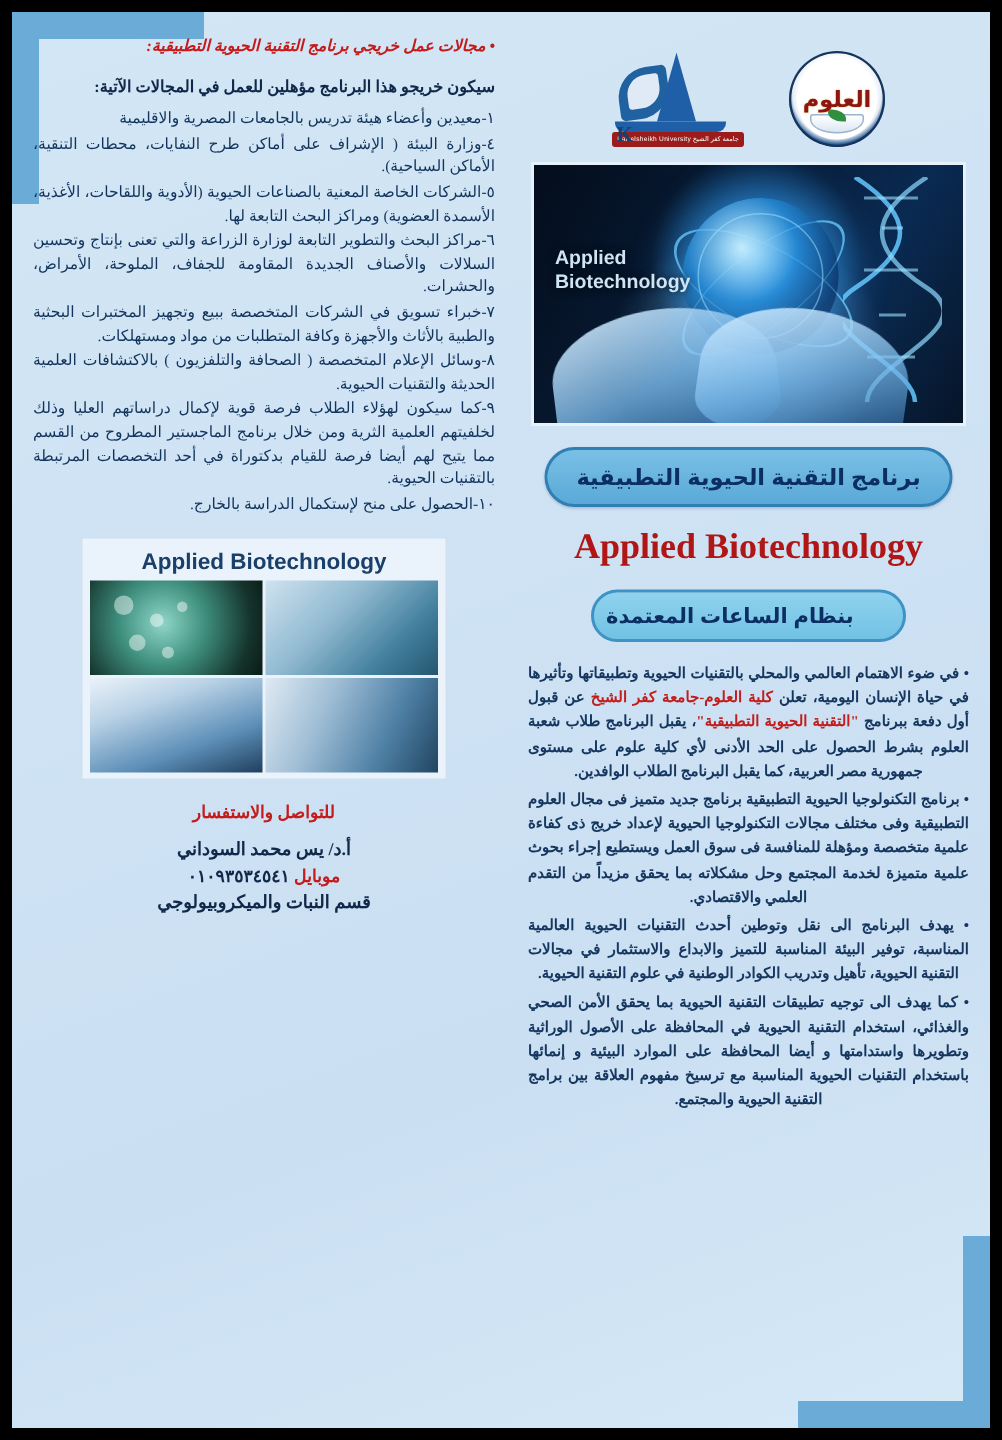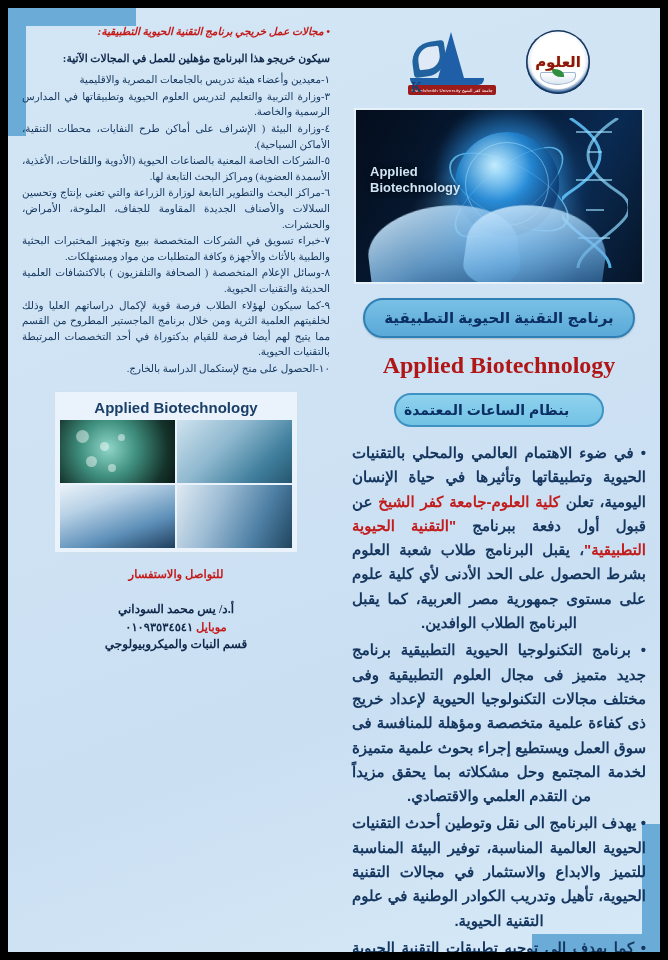--- a/index.html
+++ b/index.html
@@ -24,21 +24,21 @@
   .c-tl-h{left:0;top:0;width:128px;height:18px;}
   .c-tl-v{left:0;top:0;width:18px;height:128px;}
   .c-br-h{right:0;bottom:0;width:128px;height:18px;}
   .c-br-v{right:0;bottom:0;width:18px;height:128px;}
 
   .cols{position:absolute;inset:0;display:flex;flex-direction:row;}
   .col-right{width:318px;padding:22px 14px 10px 10px;box-sizing:border-box;}
   .col-left{width:334px;padding:16px 12px 10px 14px;box-sizing:border-box;}
 
   
-  .logos{display:flex;justify-content:center;align-items:flex-start;gap:26px;height:72px;}
+  .logos{display:flex;justify-content:center;align-items:center;gap:26px;height:72px;}
   .seal{
     width:64px;height:64px;border-radius:50%;
     background:radial-gradient(circle at 50% 45%,#ffffff 52%,#e8eef6 62%,#2e5f96 70%,#1d4878 86%,#16355c 100%);
     box-shadow:0 0 0 1.5px #15355c inset;
     position:relative;overflow:hidden;
   }
   .seal .ring{position:absolute;inset:5px;border-radius:50%;background:#fff;}
   .seal .seal-txt{
     position:absolute;inset:0;display:flex;align-items:center;justify-content:center;
     font-size:15px;font-weight:bold;color:#8f1414;letter-spacing:-1px;
@@ -144,23 +144,23 @@
   .pill-sub{
     margin:14px auto 0;width:210px;padding:7px 8px;box-sizing:border-box;
     background:linear-gradient(#8fd2ee,#72c2e4);
     border:2px solid #3f93c4;border-radius:40px;
     text-align:left;font-size:14px;font-weight:bold;color:#0b2f63;
   }
 
   
   .rbody{margin-top:14px;}
   .rpara{
-    font-size:15px;line-height:1.62;color:#15365f;font-weight:bold;
+    font-size:10px;line-height:1.62;color:#15365f;font-weight:bold;
     text-align:justify;text-align-last:center;margin:0 0 3px;
-    font-family:Liberation Sans, sans-serif;
+    font-family:Liberation Serif, serif;
   }
   .rpara .hl{color:#c21d1d;}
 
   
   .lbullet{
     font-size:10.6px;font-weight:bold;line-height:1.5;margin:0 0 10px;
     font-family:"Liberation Serif","DejaVu Serif",serif;
     text-align:right;
   }
   .lbullet.blue{color:#1a4f93;}
@@ -189,21 +189,21 @@
   .grid{display:grid;grid-template-columns:1fr 1fr;gap:2px;}
   .cell{height:63px;position:relative;overflow:hidden;}
   .cell.a{background:linear-gradient(135deg,#cfe3ef 0%,#8fb8cf 40%,#3f7e9c 75%,#26566e 100%);}
   .cell.b{background:radial-gradient(circle at 42% 45%,#8fd6c9 0%,#3f8f7e 38%,#15342c 78%,#0a1a16 100%);}
   .cell.c{background:linear-gradient(115deg,#dfeaf3 0%,#9dbcd4 35%,#4d7fa4 70%,#21455f 100%);}
   .cell.d{background:linear-gradient(160deg,#eaf2f9 0%,#b9d2e6 30%,#5d8fb8 68%,#1f3f5e 100%);}
   .cell .pip{position:absolute;border-radius:50%;background:rgba(255,255,255,.45);}
 
   
   .contact{margin-top:14px;text-align:center;}
-  .c-head{font-size:11.5px;font-weight:bold;color:#c41b1b;margin-bottom:21px;
+  .c-head{font-size:11.5px;font-weight:bold;color:#c41b1b;margin-bottom:11px;
     font-family:"Liberation Serif","DejaVu Serif",serif;}
   .c-name{font-size:12px;font-weight:bold;color:#10294a;margin-bottom:3px;
     font-family:"Liberation Serif","DejaVu Serif",serif;}
   .c-mob{font-size:11.5px;font-weight:bold;color:#10294a;margin-bottom:3px;
     font-family:"Liberation Serif","DejaVu Serif",serif;}
   .c-mob .lbl{color:#c41b1b;}
   .c-dept{font-size:12px;font-weight:bold;color:#10294a;
     font-family:"Liberation Serif","DejaVu Serif",serif;}
 </style>
 </head>
@@ -276,21 +276,20 @@
 
       <div class="col-left">
 
 
         <p class="lbullet red">• مجالات عمل خريجي برنامج التقنية الحيوية التطبيقية:</p>
 
         <p class="lintro">سيكون خريجو هذا البرنامج مؤهلين للعمل في المجالات الآتية:</p>
 
         <div id="job-list">
             <p class="litem">١-معيدين وأعضاء هيئة تدريس بالجامعات المصرية والاقليمية</p>
-            <p class="litem">٣-وزارة التربية والتعليم لتدريس العلوم الحيوية وتطبيقاتها في المدارس الرسمية والخاصة.</p>
             <p class="litem">٤-وزارة البيئة ( الإشراف على أماكن طرح النفايات، محطات التنقية، الأماكن السياحية).</p>
             <p class="litem">٥-الشركات الخاصة المعنية بالصناعات الحيوية (الأدوية واللقاحات، الأغذية، الأسمدة العضوية) ومراكز البحث التابعة لها.</p>
             <p class="litem">٦-مراكز البحث والتطوير التابعة لوزارة الزراعة والتي تعنى بإنتاج وتحسين السلالات والأصناف الجديدة المقاومة للجفاف، الملوحة، الأمراض، والحشرات.</p>
             <p class="litem">٧-خبراء تسويق في الشركات المتخصصة ببيع وتجهيز المختبرات البحثية والطبية بالأثاث والأجهزة وكافة المتطلبات من مواد ومستهلكات.</p>
             <p class="litem">٨-وسائل الإعلام المتخصصة ( الصحافة والتلفزيون ) بالاكتشافات العلمية الحديثة والتقنيات الحيوية.</p>
             <p class="litem">٩-كما سيكون لهؤلاء الطلاب فرصة قوية لإكمال دراساتهم العليا وذلك لخلفيتهم العلمية الثرية ومن خلال برنامج الماجستير المطروح من القسم مما يتيح لهم أيضا فرصة للقيام بدكتوراة في أحد التخصصات المرتبطة بالتقنيات الحيوية.</p>
             <p class="litem">١٠-الحصول على منح لإستكمال الدراسة بالخارج.</p>
           </div>
 
         <div class="collage">

